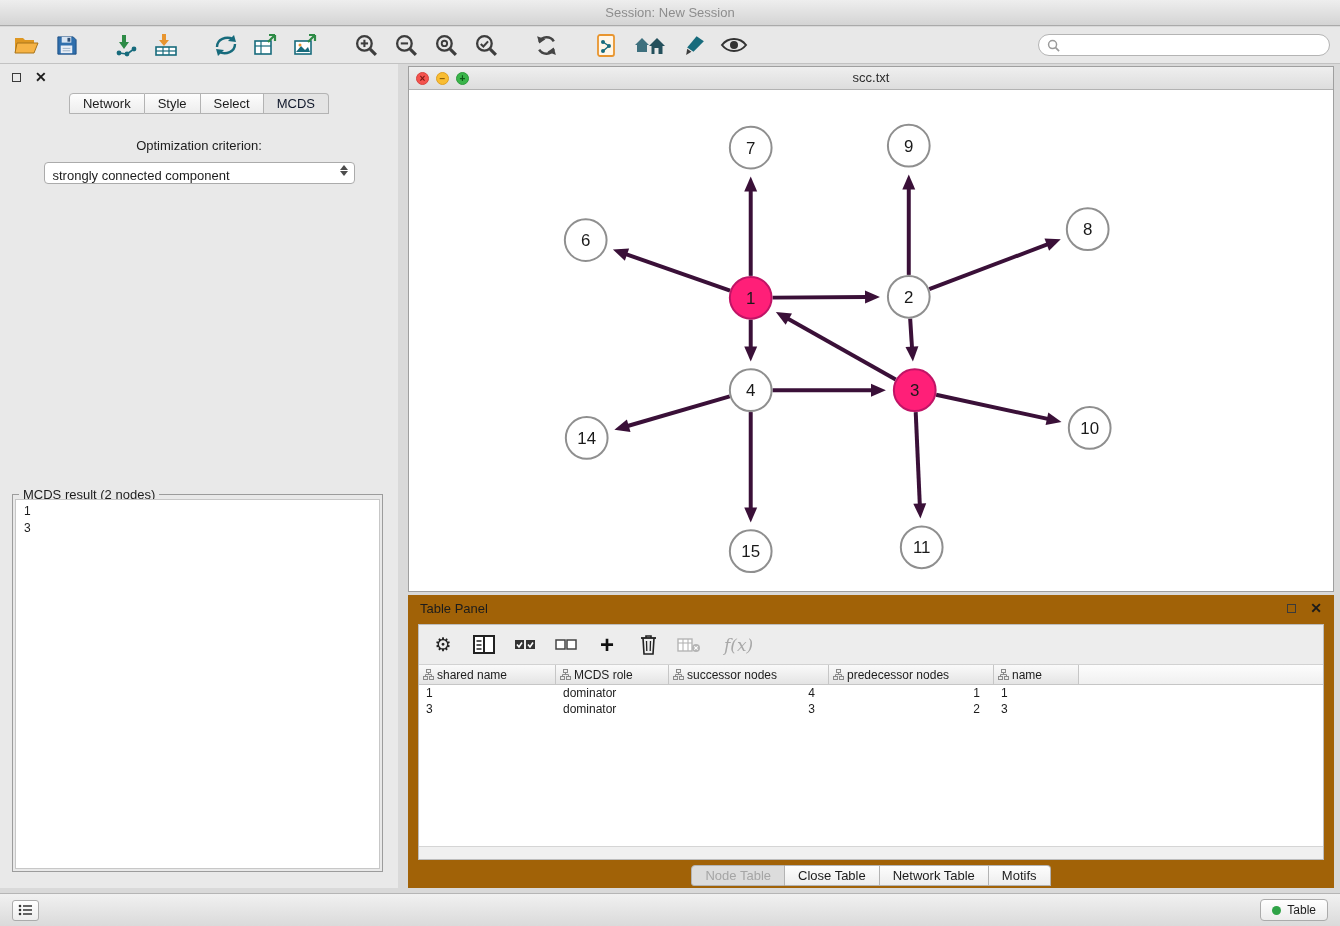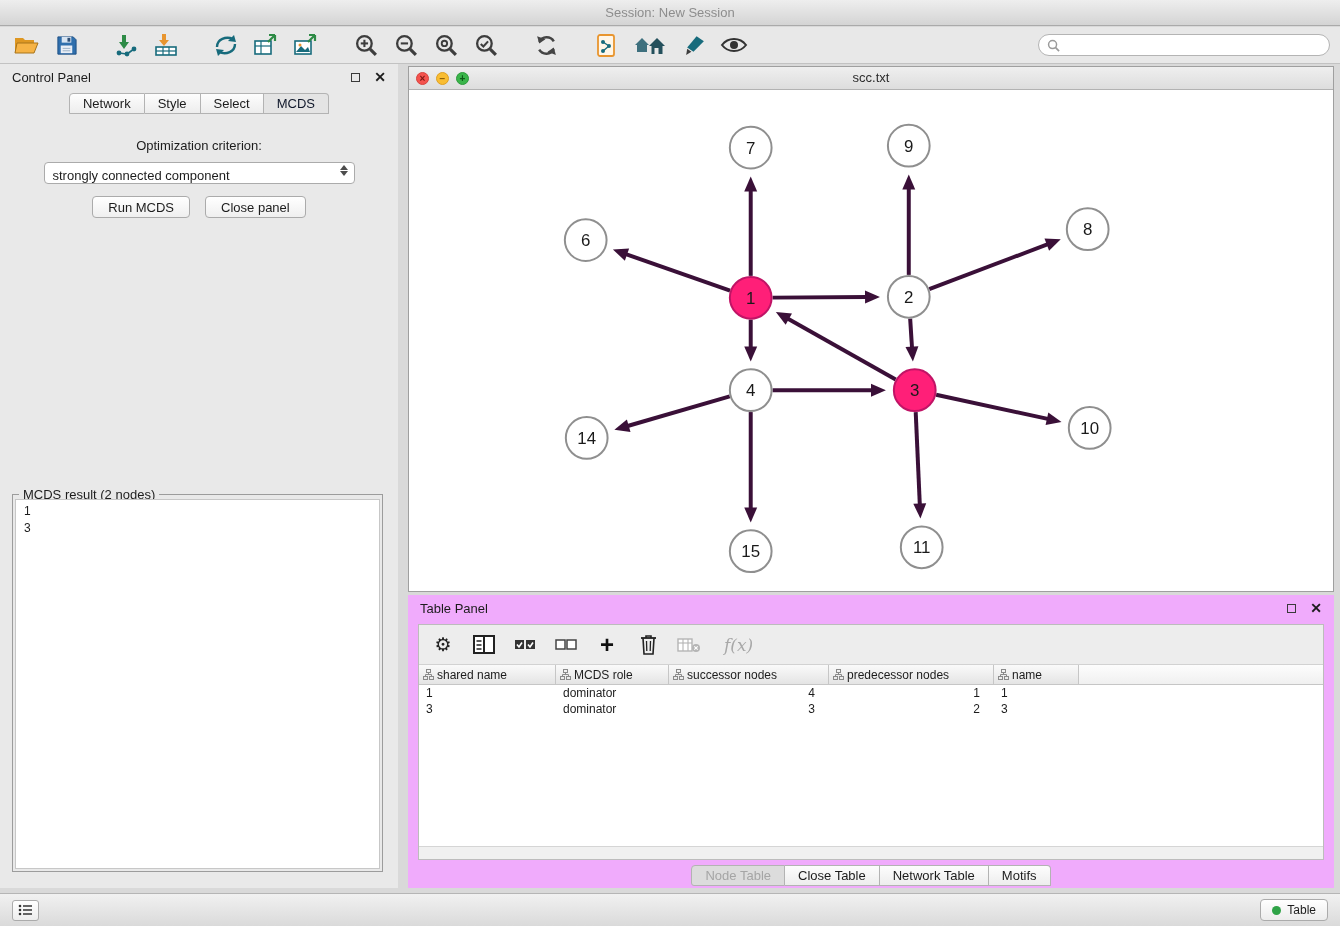--- a/index.html
+++ b/index.html
@@ -111,21 +111,21 @@
     font-size:10px; line-height:12px; text-align:center; font-weight:bold;
   }
   .light.red    { background:#f4534e; border:1px solid #d8433e; color:#7d1714; }
   .light.yellow { background:#f9bd32; border:1px solid #dfa022; color:#8a5d07; }
   .light.green  { background:#3ab54a; border:1px solid #2d9a3c; color:#0d5a18; }
   .net-canvas { display:block; width:924px; height:501px; background:#ffffff; }
 
   
   .table-panel {
     position:absolute; left:408px; top:595px; width:926px; height:293px;
-    background:#f0abfc;
+    background:#a16207;
   }
   .table-frame {
     position:absolute; left:10px; top:29px; width:906px; height:236px;
     background:#ffffff; border:1px solid #bcbcbc;
   }
   .table-toolbar {
     height:40px; background:#ededed; border-bottom:1px solid #d2d2d2;
     display:flex; align-items:center; padding-left:12px; gap:17px;
   }
   .tt-btn { background:none; border:none; display:flex; align-items:center; justify-content:center; height:28px; min-width:24px; }
@@ -352,21 +352,20 @@
         <circle cx="6" cy="6" r="4.3" fill="none" stroke="#9a9a9a" stroke-width="1.6"></circle>
         <line x1="9.3" y1="9.3" x2="13" y2="13" stroke="#9a9a9a" stroke-width="1.8"></line>
       </svg>
     </span>
     <input type="text" style="">
   </div>
 </div>
 
 <div class="control-panel">
   <div class="panel-header">
-    <span class="ph-title">Control Panel</span>
     <span class="float-icon"></span>
     <span class="close-x">✕</span>
   </div>
 
   <div class="cp-tabs">
     <div class="tab">Network</div>
     <div class="tab">Style</div>
     <div class="tab">Select</div>
     <div class="tab active">MCDS</div>
   </div>
@@ -374,24 +373,20 @@
   <div class="opt-label">Optimization criterion:</div>
 
   <div class="dropdown">
     <span>strongly connected component</span>
     <span class="dd-arrows">
         <i class="dd-up"></i>
         <i class="dd-down"></i>
       </span>
   </div>
 
-  <div class="btn-row">
-    <button class="push-btn">Run MCDS</button>
-    <button class="push-btn">Close panel</button>
-  </div>
 
   <div class="result-group">
     <span class="result-legend">MCDS result (2 nodes)</span>
     <div class="result-body">
       <div>1</div>
       <div>3</div>
     </div>
   </div>
 </div>
 

